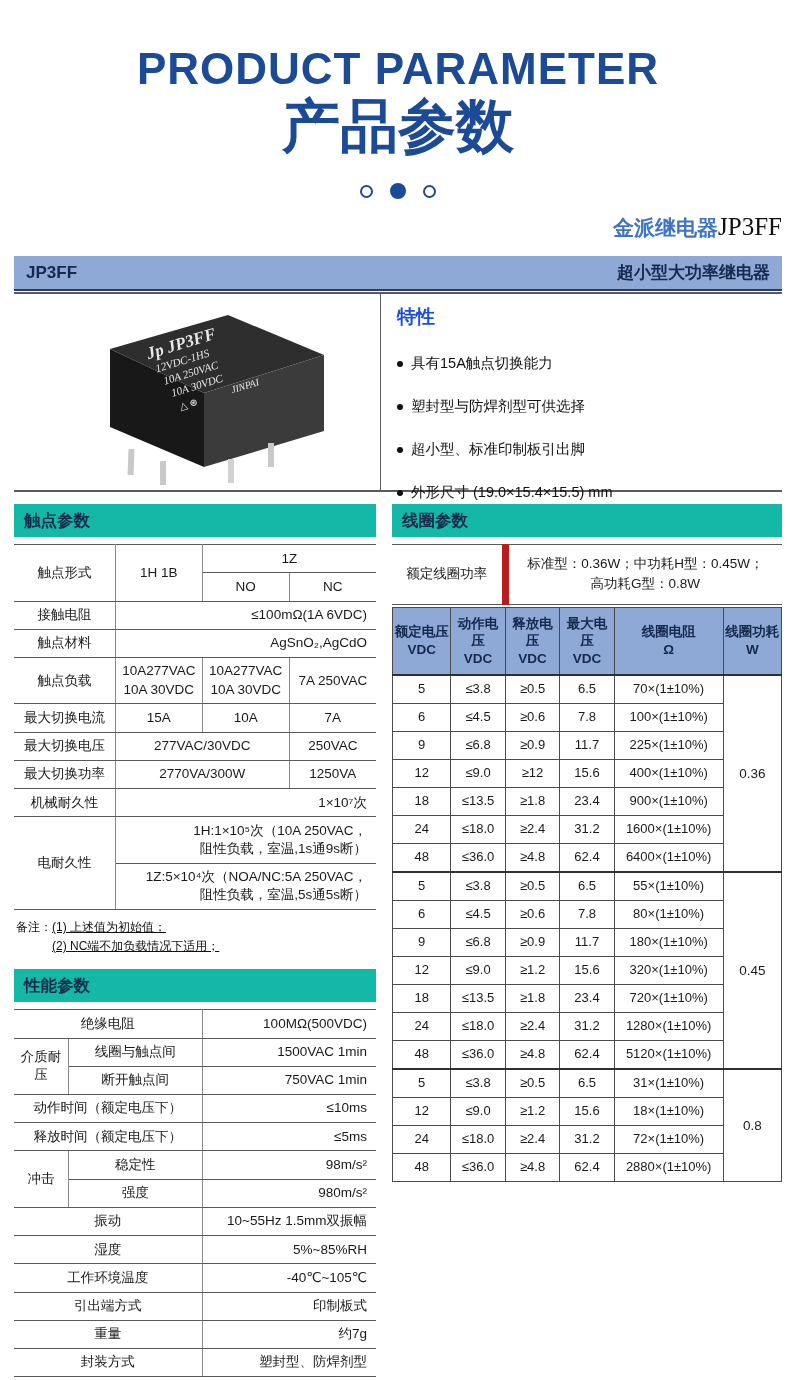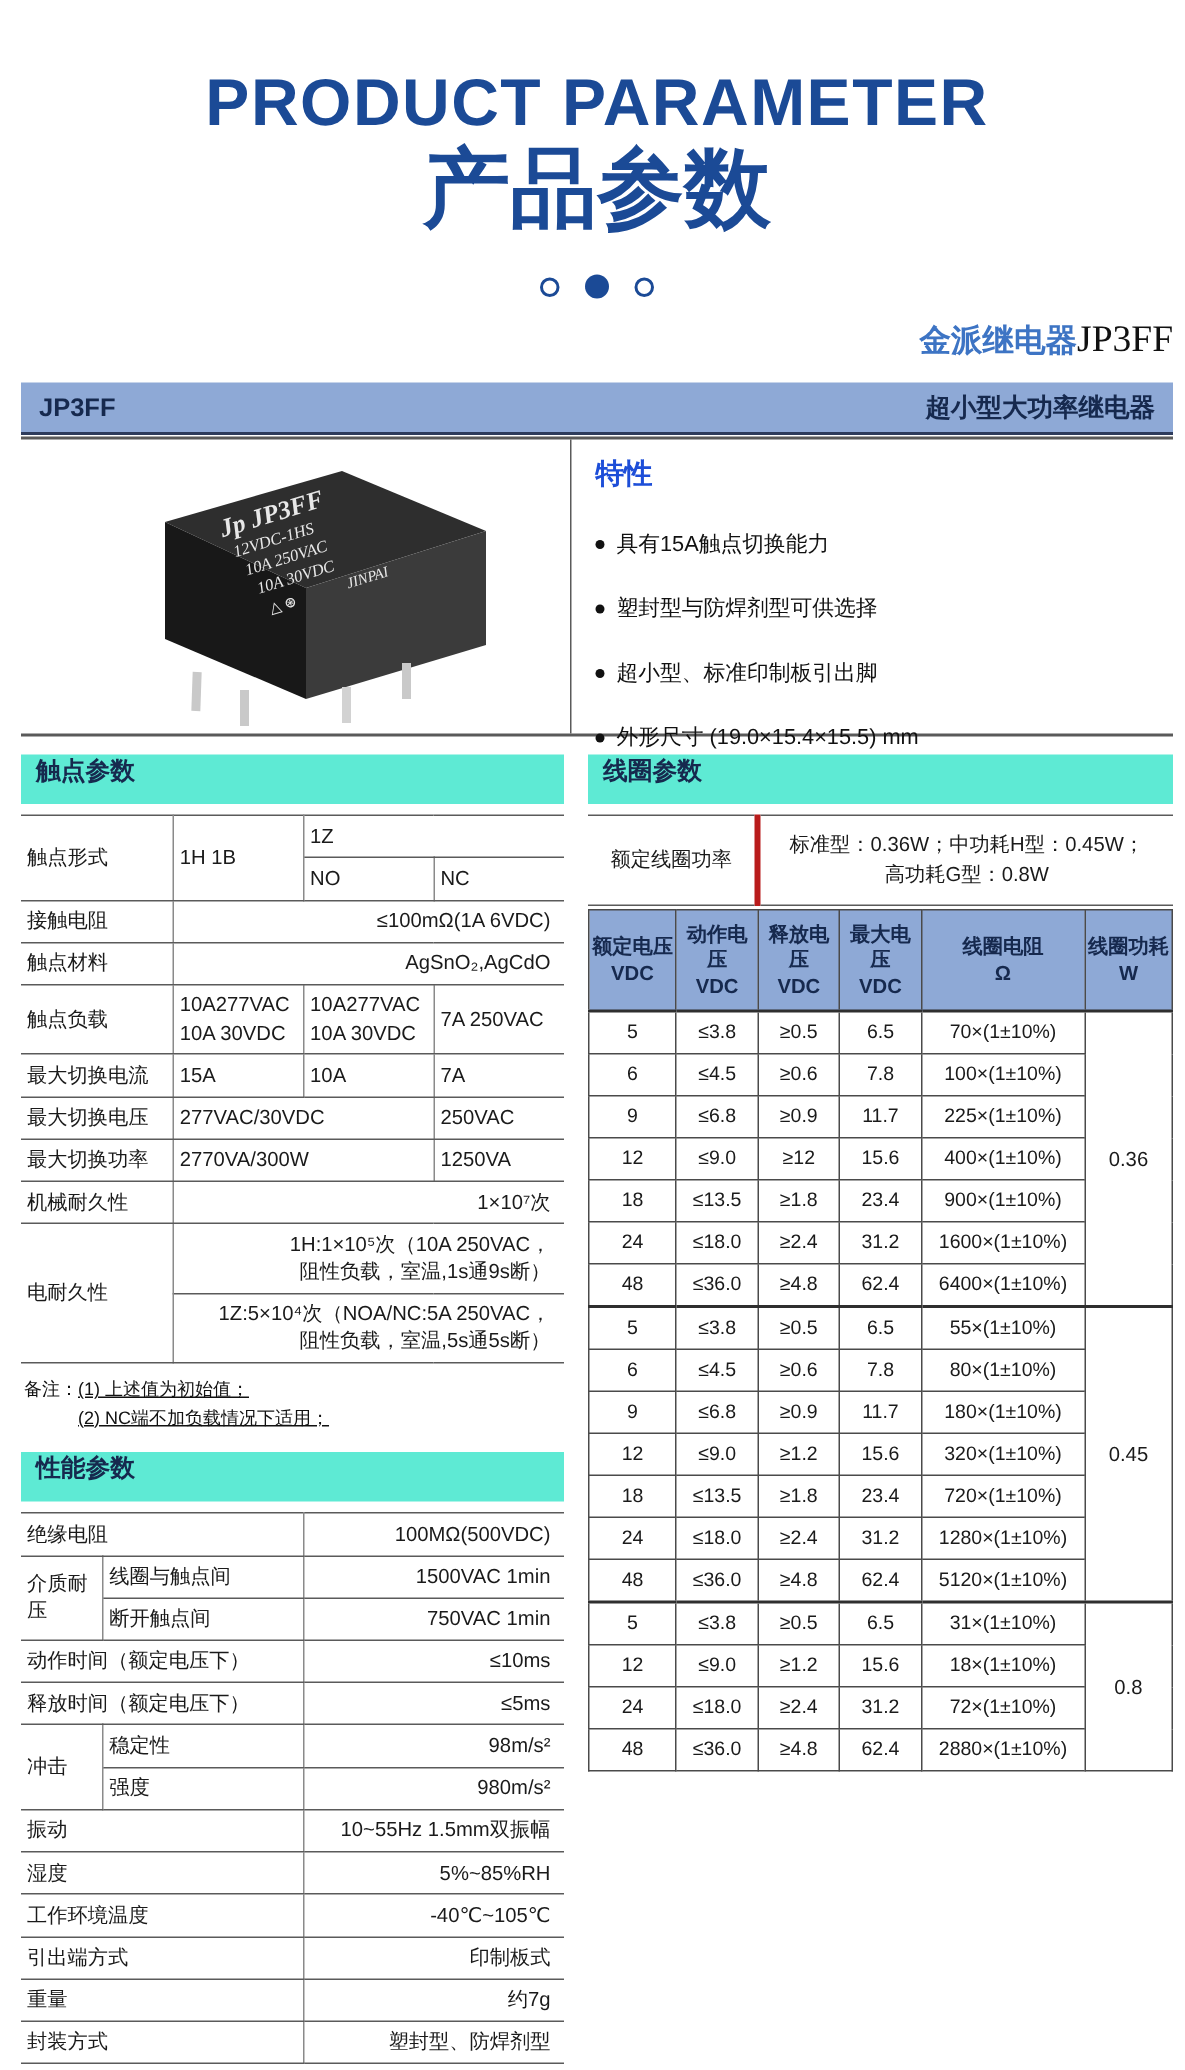--- a/index.html
+++ b/index.html
@@ -29,30 +29,30 @@
   .features{flex:1;box-sizing:border-box;padding:10px 4px 0 16px;}
   .features h3{margin:0;font-size:19px;font-weight:bold;color:#1d4ed8;}
   .feature-item{margin-top:24px;font-size:14.5px;color:#111;display:flex;align-items:center;gap:8px;}
   .bullet{width:6px;height:6px;border-radius:50%;background:#111;flex:0 0 auto;}
 
   
   .columns{display:flex;gap:16px;margin-top:12px;}
   .col-left{width:362px;flex:0 0 auto;}
   .col-right{flex:1;}
 
-  .section-bar{height:33px;background:#5eead4;display:flex;align-items:flex-start;justify-content:space-between;
+  .section-bar{height:33px;background:#14b8a6;display:flex;align-items:center;justify-content:space-between;
                padding:0 10px;box-sizing:border-box;margin-bottom:7px;}
   .section-bar .sec-title{font-size:16.5px;font-weight:bold;color:#16294e;}
   .section-bar .sec-extra{font-size:15px;font-weight:bold;color:#16294e;padding-right:14px;}
 
   
   table.data{width:100%;border-collapse:collapse;table-layout:fixed;}
   table.data td{border-top:1.5px solid #5a5a5a;border-bottom:1.5px solid #5a5a5a;
                 border-left:1px solid #8a8a8a;border-right:1px solid #8a8a8a;
-                font-size:13.5px;color:#1a1a1a;padding:4.5px 4px;line-height:1.35;}
+                font-size:13.5px;color:#1a1a1a;text-align:center;padding:4.5px 4px;line-height:1.35;}
   table.data tr td:first-child{border-left:none;}
   table.data tr td:last-child{border-right:none;}
   .val-r{text-align:right !important;padding-right:9px !important;}
   .pre{white-space:pre-line;}
   .notes{display:flex;font-size:12px;line-height:1.55;color:#111;margin:8px 0 14px 2px;}
   .notes .notes-label{flex:0 0 auto;font-weight:normal;}
   .note-line{margin:0;text-decoration:underline;}
 
   
   table.coil{width:100%;border-collapse:collapse;table-layout:fixed;margin-top:2px;}
@@ -60,21 +60,21 @@
                               text-align:center;padding:4px 1px;line-height:1.3;}
   table.coil th{background:#8ea9d6;color:#16294e;font-size:13.5px;font-weight:bold;padding:7px 1px;}
   table.coil tr.group-start td{border-top:2px solid #2f2f2f;}
   table.coil td.power-cell{font-size:13.5px;}
   table.coil tbody td{height:19px;}
 
   
   table.cpower{width:100%;border-collapse:collapse;table-layout:fixed;}
   table.cpower td{border-top:1.5px solid #5a5a5a;border-bottom:1.5px solid #5a5a5a;
                   font-size:13.5px;color:#1a1a1a;text-align:center;padding:9px 4px;line-height:1.5;}
-  table.cpower td.lbl{border-right:4px solid #b91c1c;}
+  table.cpower td.lbl{border-right:7px solid #b91c1c;}
 
   .relay-svg{display:block;}
 </style>
 </head>
 <body>
 
 <div class="page">
 
   <div class="title-en">PRODUCT PARAMETER</div>
   <div class="title-zh">产品参数</div>

